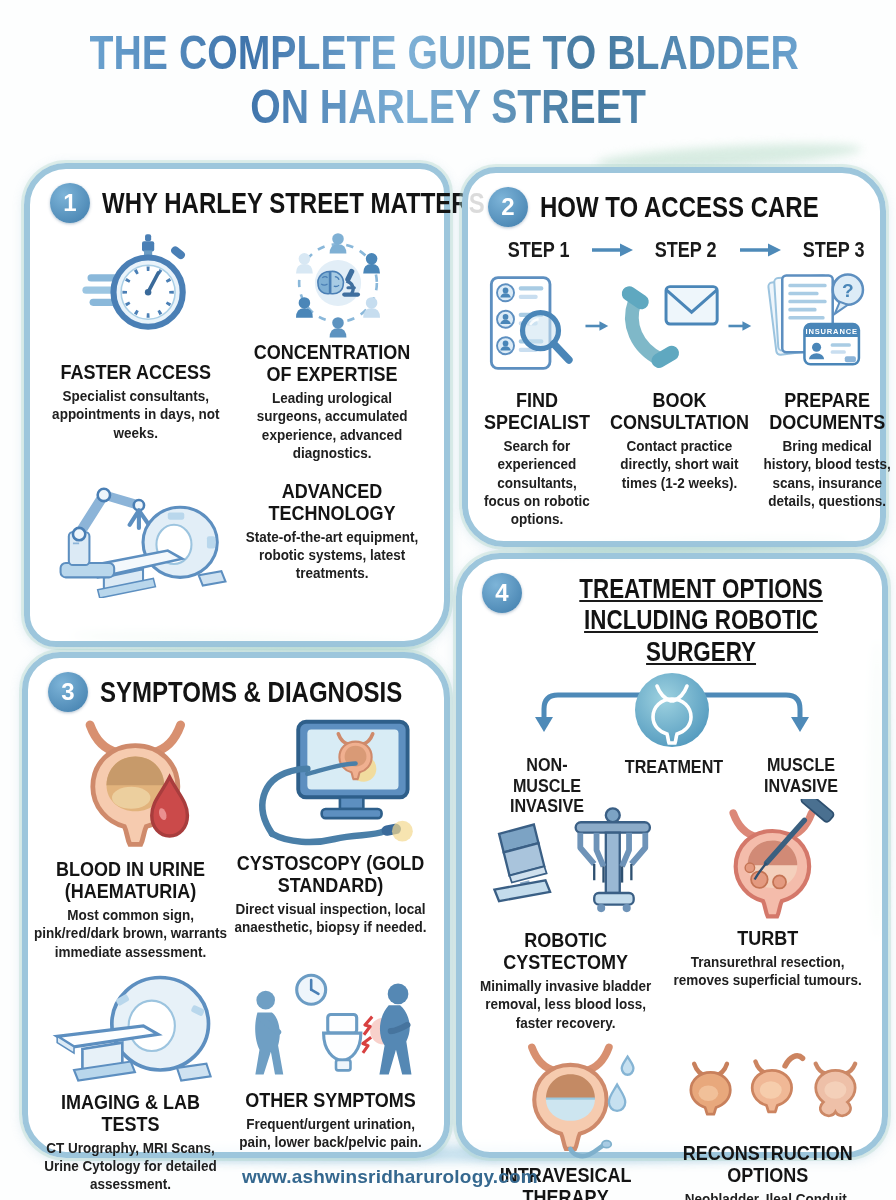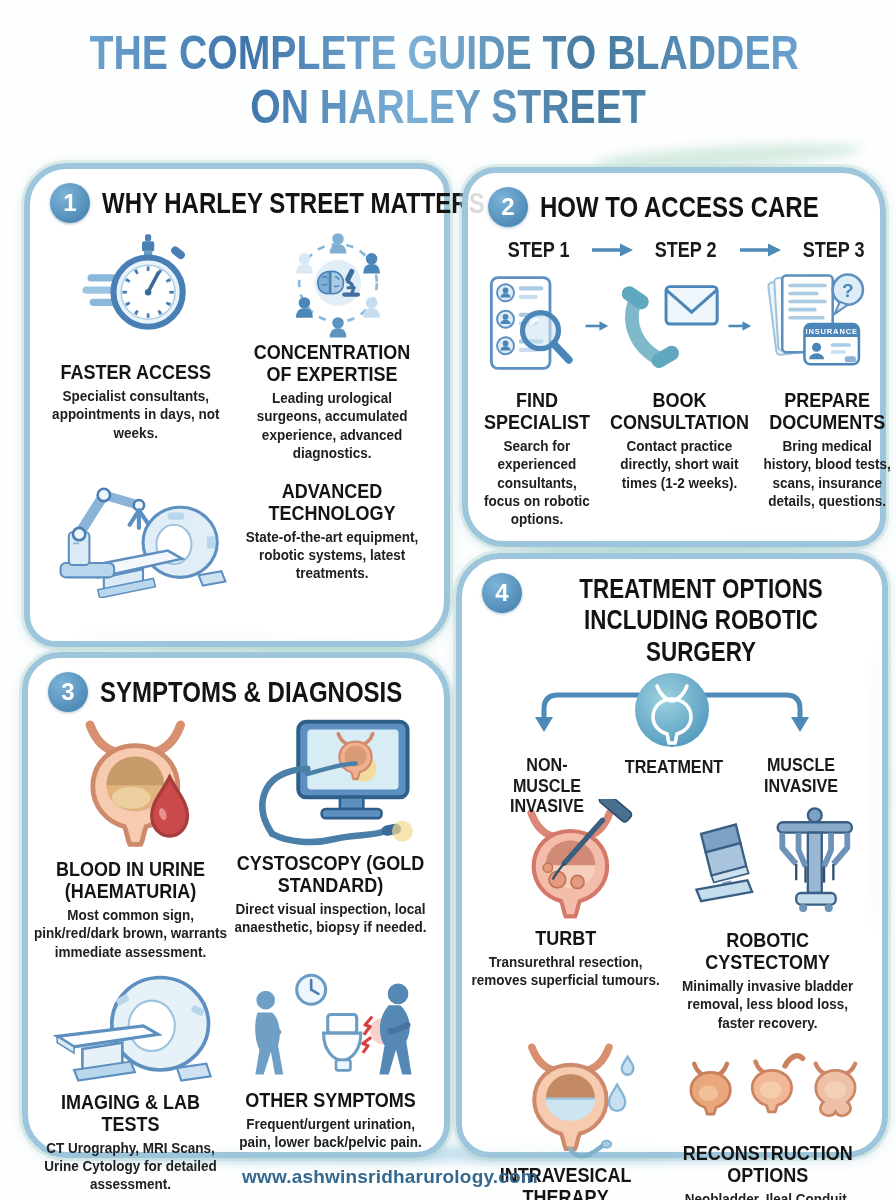--- a/index.html
+++ b/index.html
@@ -405,21 +405,21 @@
         <div class="ihead">OTHER SYMPTOMS</div>
         <div class="ibody">Frequent/urgent urination, pain, lower back/pelvic pain.</div>
       </div>
     </div>
   </div>
 </div>
 
 <div class="sec sec4">
   <div class="sec-head" style="align-items:flex-start;">
     <div class="numcircle">4</div>
-    <div style="flex:1;overflow:visible;">
+    <div style="flex:1;overflow:visible;text-decoration:underline;">
       <div class="sec-title2">TREATMENT OPTIONS INCLUDING ROBOTIC SURGERY</div>
     </div>
   </div>
 
   <div class="branch">
     <svg class="arrows" width="400" height="66" viewBox="0 0 400 66">
       <path d="M200 14 H86 Q72 14 72 28 V36" fill="none" stroke="#4e8ab8" stroke-width="5"></path>
       <polygon points="63,36 81,36 72,51" fill="#4e8ab8"></polygon>
       <path d="M200 14 H314 Q328 14 328 28 V36" fill="none" stroke="#4e8ab8" stroke-width="5"></path>
       <polygon points="319,36 337,36 328,51" fill="#4e8ab8"></polygon>
@@ -443,42 +443,20 @@
     <div class="branch-labels">
       <div class="blabel" style="width:128px;">NON-MUSCLE INVASIVE</div>
       <div class="blabel center" style="width:130px;">TREATMENT</div>
       <div class="blabel" style="width:128px;">MUSCLE INVASIVE</div>
     </div>
   </div>
   <div class="grid22">
 
     <div class="cell">
       <span class="icon-wrap">
-        <svg width="142" height="128" viewBox="0 0 115 108">
-          <path d="M24 12 C28 23 35 30 44 32" stroke="#dc8878" stroke-width="6.5" fill="none" stroke-linecap="round"></path>
-          <path d="M90 12 C86 23 79 30 70 32" stroke="#dc8878" stroke-width="6.5" fill="none" stroke-linecap="round"></path>
-          <path d="M57 27 C39 27 26 40 26 57 C26 72 37 83 49 86 C51 90 51 95 53 99 L61 99 C63 95 63 90 65 86 C77 83 88 72 88 57 C88 40 75 27 57 27 Z" fill="#f4bcab" stroke="#d4786a" stroke-width="3.5"></path>
-          <path d="M57 35 C45 35 36 44 36 56 C36 67 45 75 57 75 C69 75 78 67 78 56 C78 44 69 35 57 35 Z" fill="#f4d0bc"></path>
-          <path d="M57 35 C45 35 36 44 36 56 L78 56 C78 44 69 35 57 35 Z" fill="#d18a76"></path>
-          <circle cx="46" cy="68" r="7" fill="#e49a80" stroke="#c47454" stroke-width="1.5"></circle>
-          <circle cx="63" cy="70" r="5.5" fill="#e49a80" stroke="#c47454" stroke-width="1.5"></circle>
-          <circle cx="38" cy="58" r="4" fill="#e49a80" stroke="#c47454" stroke-width="1.2"></circle>
-          <rect x="80" y="2" width="30" height="10" rx="3" transform="rotate(40 95 7)" fill="#4a7090" stroke="#2e5070" stroke-width="1.5"></rect>
-          <line x1="84" y1="18" x2="52" y2="54" stroke="#3a6080" stroke-width="4.5" stroke-linecap="round"></line>
-          <path d="M52 54 C47 60 44 64 42 68" stroke="#2e5070" stroke-width="2" fill="none"></path>
-        </svg>
-      </span>
-      <div class="ctext">
-        <div class="ihead">TURBT</div>
-        <div class="ibody">Transurethral resection, removes superficial tumours.</div>
-      </div>
-    </div>
-
-    <div class="cell">
-      <span class="icon-wrap">
         <svg width="188" height="130" viewBox="0 0 160 112">
           <polygon points="18,30 48,22 52,38 22,46" fill="#7ca3c4" stroke="#3a5f85" stroke-width="2"></polygon>
           <polygon points="22,46 52,38 57,58 27,66" fill="#a9c4dc" stroke="#3a5f85" stroke-width="2"></polygon>
           <polygon points="27,66 57,58 59,64 29,72" fill="#cfe0ee" stroke="#3a5f85" stroke-width="1.5"></polygon>
           <polygon points="36,72 44,70 46,78 38,80" fill="#8cabc8"></polygon>
           <polygon points="14,78 58,70 62,80 18,88" fill="#c4dcec" stroke="#3a5f85" stroke-width="2"></polygon>
           <circle cx="116" cy="14" r="6" fill="#7ca3c4" stroke="#3a5f85" stroke-width="2"></circle>
           <rect x="84" y="20" width="64" height="9" rx="4.5" fill="#8cabc8" stroke="#3a5f85" stroke-width="2"></rect>
           <rect x="110" y="29" width="12" height="52" fill="#9ab8d4" stroke="#3a5f85" stroke-width="2"></rect>
           <g stroke="#6e93b8" stroke-width="5" fill="none" stroke-linejoin="round">
@@ -499,20 +477,42 @@
         </svg>
       </span>
       <div class="ctext">
         <div class="ihead">ROBOTIC CYSTECTOMY</div>
         <div class="ibody">Minimally invasive bladder removal, less blood loss, faster recovery.</div>
       </div>
     </div>
 
     <div class="cell">
       <span class="icon-wrap">
+        <svg width="142" height="128" viewBox="0 0 115 108">
+          <path d="M24 12 C28 23 35 30 44 32" stroke="#dc8878" stroke-width="6.5" fill="none" stroke-linecap="round"></path>
+          <path d="M90 12 C86 23 79 30 70 32" stroke="#dc8878" stroke-width="6.5" fill="none" stroke-linecap="round"></path>
+          <path d="M57 27 C39 27 26 40 26 57 C26 72 37 83 49 86 C51 90 51 95 53 99 L61 99 C63 95 63 90 65 86 C77 83 88 72 88 57 C88 40 75 27 57 27 Z" fill="#f4bcab" stroke="#d4786a" stroke-width="3.5"></path>
+          <path d="M57 35 C45 35 36 44 36 56 C36 67 45 75 57 75 C69 75 78 67 78 56 C78 44 69 35 57 35 Z" fill="#f4d0bc"></path>
+          <path d="M57 35 C45 35 36 44 36 56 L78 56 C78 44 69 35 57 35 Z" fill="#d18a76"></path>
+          <circle cx="46" cy="68" r="7" fill="#e49a80" stroke="#c47454" stroke-width="1.5"></circle>
+          <circle cx="63" cy="70" r="5.5" fill="#e49a80" stroke="#c47454" stroke-width="1.5"></circle>
+          <circle cx="38" cy="58" r="4" fill="#e49a80" stroke="#c47454" stroke-width="1.2"></circle>
+          <rect x="80" y="2" width="30" height="10" rx="3" transform="rotate(40 95 7)" fill="#4a7090" stroke="#2e5070" stroke-width="1.5"></rect>
+          <line x1="84" y1="18" x2="52" y2="54" stroke="#3a6080" stroke-width="4.5" stroke-linecap="round"></line>
+          <path d="M52 54 C47 60 44 64 42 68" stroke="#2e5070" stroke-width="2" fill="none"></path>
+        </svg>
+      </span>
+      <div class="ctext">
+        <div class="ihead">TURBT</div>
+        <div class="ibody">Transurethral resection, removes superficial tumours.</div>
+      </div>
+    </div>
+
+    <div class="cell">
+      <span class="icon-wrap">
         <svg width="144" height="126" viewBox="0 0 115 108">
           <path d="M24 8 C28 19 35 26 44 28" stroke="#d89070" stroke-width="6.5" fill="none" stroke-linecap="round"></path>
           <path d="M90 8 C86 19 79 26 70 28" stroke="#d89070" stroke-width="6.5" fill="none" stroke-linecap="round"></path>
           <path d="M57 23 C39 23 26 36 26 53 C26 68 37 79 49 82 C51 86 51 91 53 95 L61 95 C63 91 63 86 65 82 C77 79 88 68 88 53 C88 36 75 23 57 23 Z" fill="#f6cbaf" stroke="#cf8a6b" stroke-width="3.5"></path>
           <path d="M57 31 C45 31 36 40 36 52 L78 52 C78 40 69 31 57 31 Z" fill="#c48a64"></path>
           <path d="M36 52 L78 52 C78 63 69 71 57 71 C45 71 36 63 36 52 Z" fill="#cde5f0"></path>
           <line x1="36" y1="52" x2="78" y2="52" stroke="#9cc8de" stroke-width="2"></line>
           <path d="M57 95 C59 100 66 103 73 100 C79 97 82 94 85 92" stroke="#7fb0cc" stroke-width="4" fill="none" stroke-linecap="round"></path>
           <ellipse cx="88" cy="91" rx="4" ry="3" fill="#a9cce4" stroke="#7fb0cc" stroke-width="1.5"></ellipse>
           <path d="M97 40 c-4 7 -7 10 -7 15 a7 7.5 0 0 0 14 0 c0 -5 -3 -8 -7 -15 Z" fill="#c6e0f0" stroke="#85b4d4" stroke-width="2"></path>

